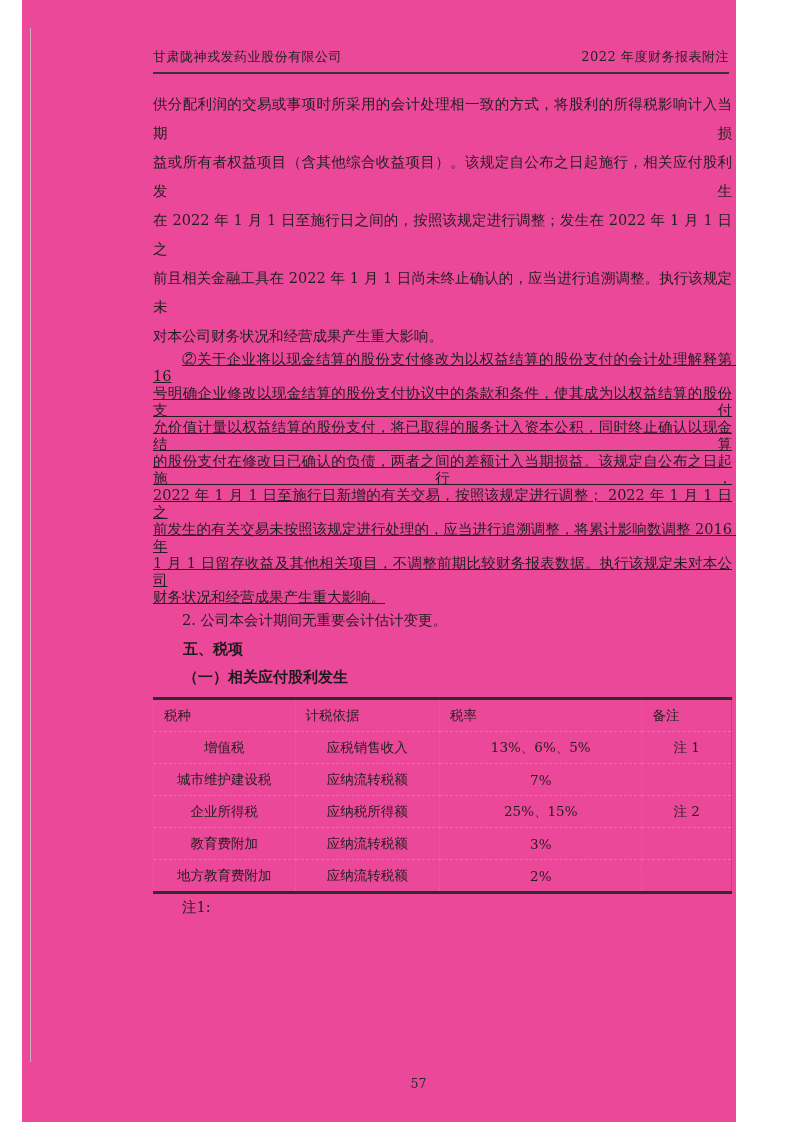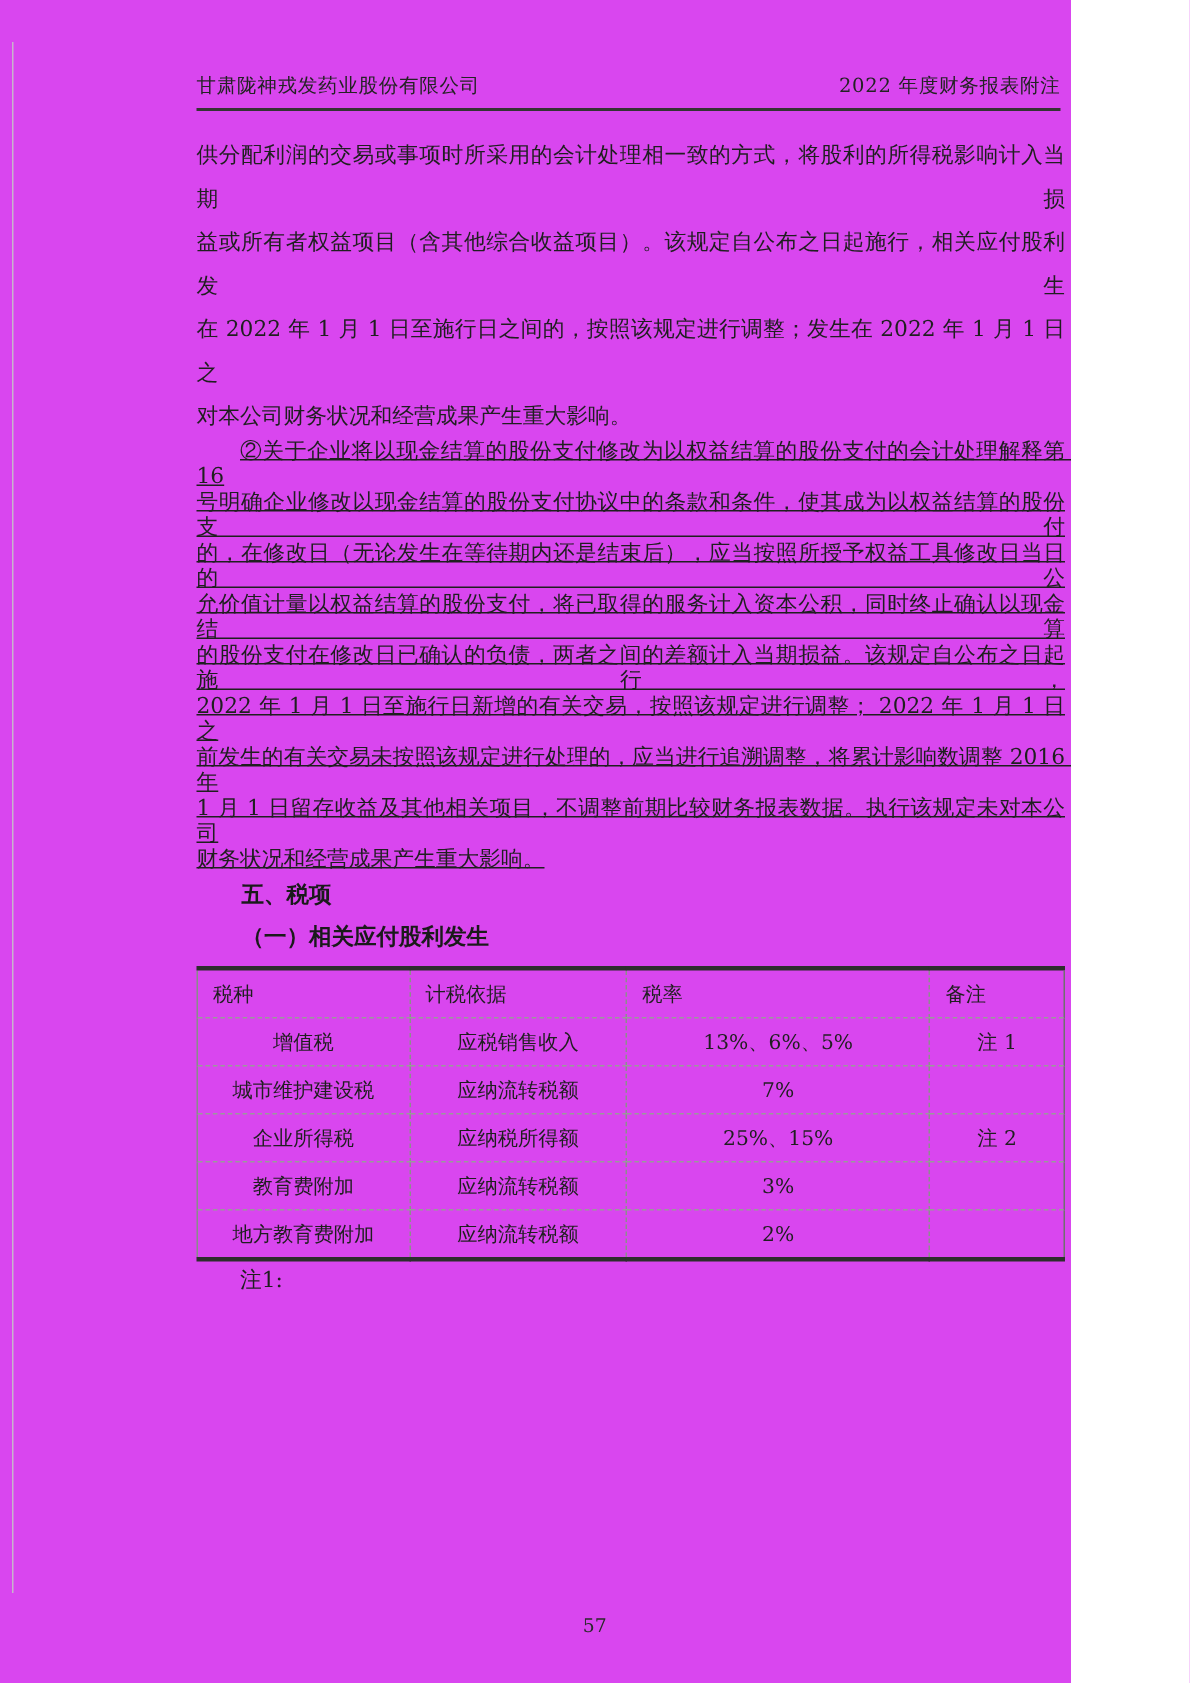--- a/index.html
+++ b/index.html
@@ -1,22 +1,23 @@
 <!DOCTYPE html>
 <html lang="zh"><head>
 <meta charset="utf-8">
 <style>
   html,body { margin:0; padding:0; background:#ffffff; }
   .page {
     position:relative;
     width:714px; height:1122px;
-    background:#d946ef;
+    background:#ec4899;
     font-family:"DejaVu Serif","Liberation Serif",serif;
     color:#1f1f1f;
     overflow:hidden;
+    margin-left:22px;
   }
   
   .scan-line-left  { position:absolute; left:8px;  top:28px; bottom:60px; width:1px; background:#c6c6c6; opacity:.85; }
   .scan-line-right { position:absolute; left:787px; top:38px; height:260px; width:1px; background:#d4d4d4; opacity:.8; }
 
   
   .header-row {
     position:absolute; left:131px; top:48px; width:576px;
     display:flex; justify-content:space-between; align-items:flex-end;
     font-size:13px; letter-spacing:0.5px; color:#232323;
@@ -79,35 +80,36 @@
     <span>2022 年度财务报表附注</span>
   </div>
   <div class="header-rule"></div>
 
   <div class="content">
 
     <div class="para-a">
         <div class="jline">供分配利润的交易或事项时所采用的会计处理相一致的方式，将股利的所得税影响计入当期损</div>
         <div class="jline">益或所有者权益项目（含其他综合收益项目）。该规定自公布之日起施行，相关应付股利发生</div>
         <div class="jline">在 2022 年 1 月 1 日至施行日之间的，按照该规定进行调整；发生在 2022 年 1 月 1 日之</div>
+        <div class="jline">前且相关金融工具在 2022 年 1 月 1 日尚未终止确认的，应当进行追溯调整。执行该规定未</div>
         <div class="jline last">对本公司财务状况和经营成果产生重大影响。</div>
       </div>
 
     <div class="para-b">
         <div class="jline indent">②关于企业将以现金结算的股份支付修改为以权益结算的股份支付的会计处理解释第 16</div>
         <div class="jline">号明确企业修改以现金结算的股份支付协议中的条款和条件，使其成为以权益结算的股份支付</div>
-        <div class="jline">的，在修改日（无论发生在等待期内还是结束后），应当按照所授予权益工具修改日当日的公</div>
         <div class="jline">允价值计量以权益结算的股份支付，将已取得的服务计入资本公积，同时终止确认以现金结算</div>
         <div class="jline">的股份支付在修改日已确认的负债，两者之间的差额计入当期损益。该规定自公布之日起施行，</div>
         <div class="jline">2022 年 1 月 1 日至施行日新增的有关交易，按照该规定进行调整； 2022 年 1 月 1 日之</div>
         <div class="jline">前发生的有关交易未按照该规定进行处理的，应当进行追溯调整，将累计影响数调整 2016 年</div>
         <div class="jline">1 月 1 日留存收益及其他相关项目，不调整前期比较财务报表数据。执行该规定未对本公司</div>
         <div class="jline last">财务状况和经营成果产生重大影响。</div>
       </div>
 
+    <div class="single-line">2. 公司本会计期间无重要会计估计变更。</div>
 
     <div class="heading">五、税项</div>
 
     <div class="heading">（一）相关应付股利发生</div>
 
     <table class="tax-table">
       <colgroup>
         <col style="width:24.5%">
           <col style="width:25%">
           <col style="width:35%">

